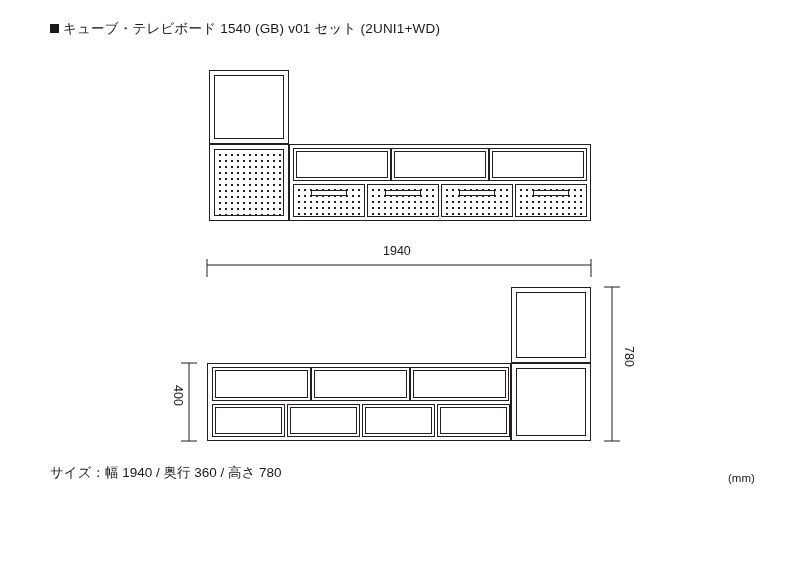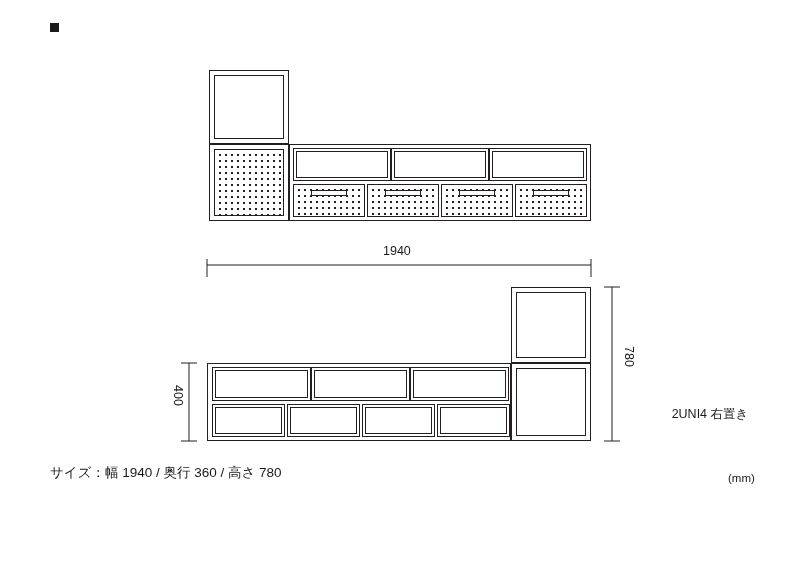--- a/index.html
+++ b/index.html
@@ -103,21 +103,21 @@
     position: absolute;
     left: 0;
     top: 0;
     overflow: visible;
   }
 </style>
 </head>
 <body>
 
 <div class="title">
-  <span class="sq"></span>
+  <span class="sq"></span><span>キューブ・テレビボード 1540 (GB) v01 セット (2UNI1+WD)</span>
 </div>
 
 <div class="diagram">
 
   <div>
 
     <div class="box" style="left:209px; top:70px; width:80px; height:74px;"></div>
     <div class="inner" style="left:214px; top:75px; width:70px; height:64px;"></div>
 
     <div class="box" style="left:209px; top:144px; width:80px; height:77px;"></div>
@@ -174,21 +174,20 @@
     <div class="thin" style="left:290px; top:407px; width:67px; height:27px;"></div>
 
     <div class="inner" style="left:362px; top:404px; width:73px; height:33px;"></div>
     <div class="thin" style="left:365px; top:407px; width:67px; height:27px;"></div>
 
     <div class="inner" style="left:437px; top:404px; width:73px; height:33px;"></div>
     <div class="thin" style="left:440px; top:407px; width:67px; height:27px;"></div>
   </div>
 
   <div class="label-block" style="left:630px; top:404px; width:160px;">
-    <div>2UNI4 右置き</div>
   </div>
 
   <svg class="lines" width="800" height="571">
 
     <line x1="207" y1="265" x2="591" y2="265" stroke="#231f20" stroke-width="1"></line>
     <line x1="207" y1="259" x2="207" y2="277" stroke="#231f20" stroke-width="1"></line>
     <line x1="591" y1="259" x2="591" y2="277" stroke="#231f20" stroke-width="1"></line>
 
     <line x1="612" y1="287" x2="612" y2="441" stroke="#231f20" stroke-width="1"></line>
     <line x1="604" y1="287" x2="620" y2="287" stroke="#231f20" stroke-width="1"></line>

